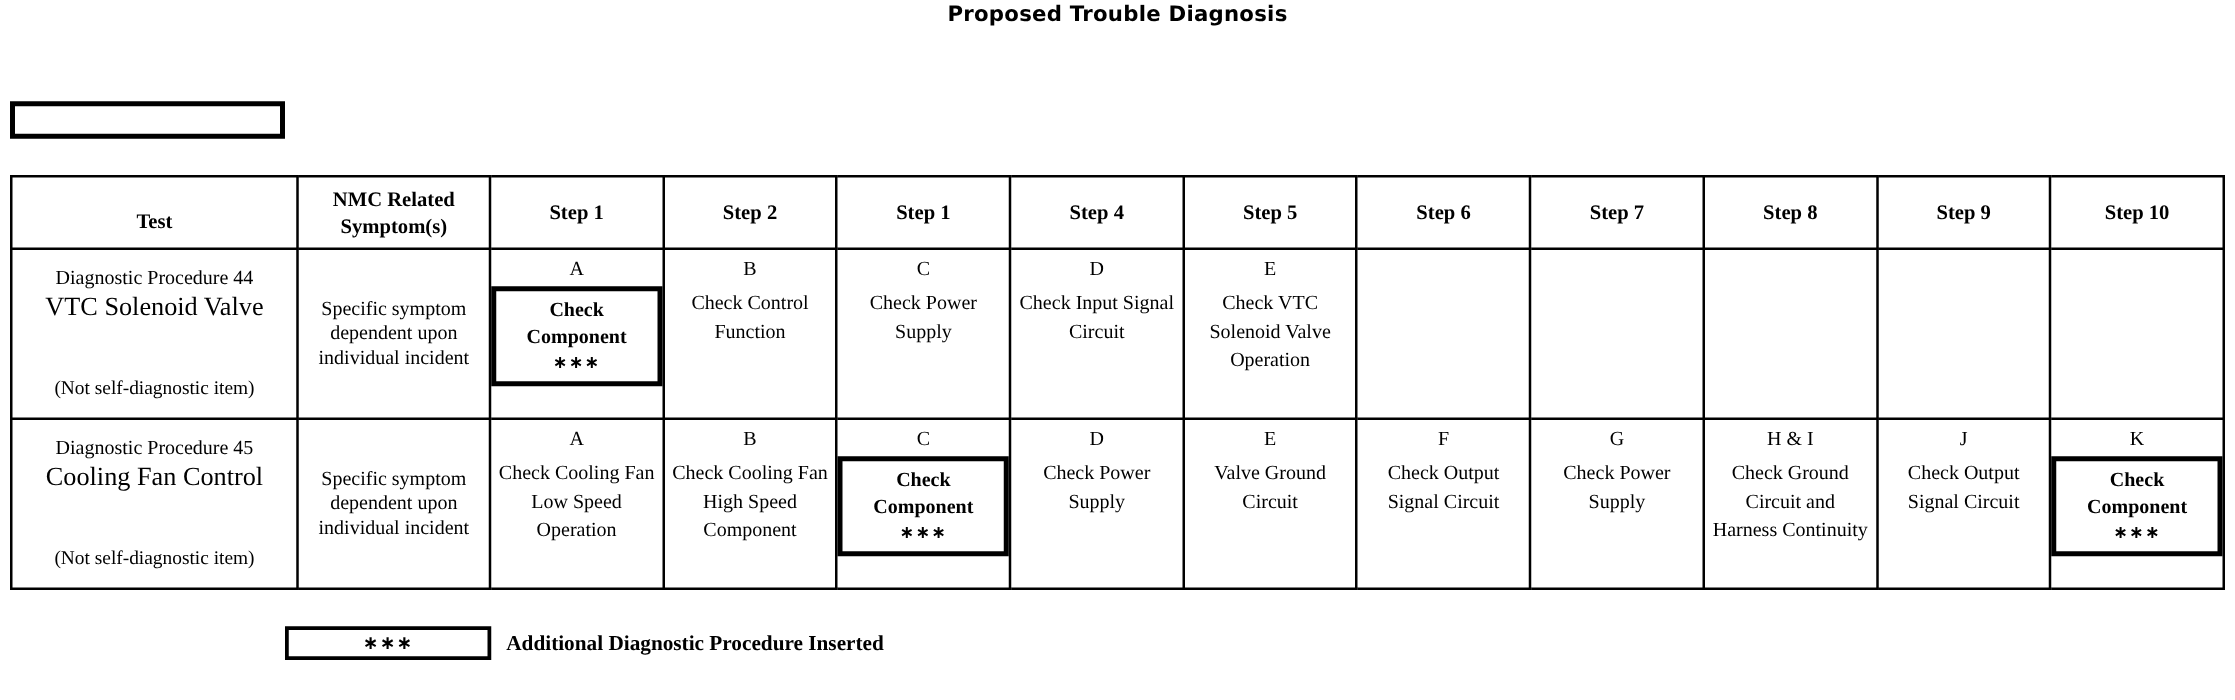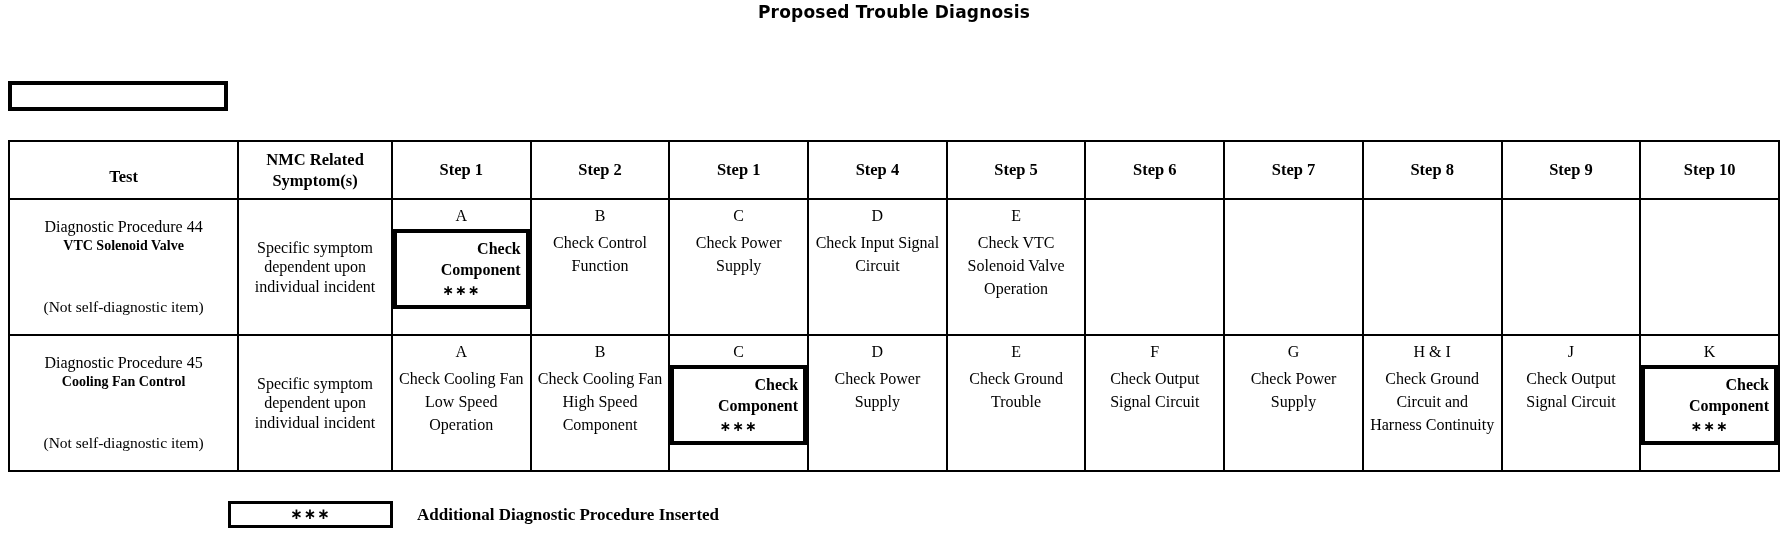--- a/index.html
+++ b/index.html
@@ -86,21 +86,21 @@
     position: absolute;
     top: 498px;
     left: 0;
     width: 1788px;
     height: 34px;
   }
   #legend-bottom .legend-entry { left: 228px; }
   #legend-bottom .legend-text {
     font-weight: bold;
     font-size: 17px;
-    margin-left: 24px;
+    margin-left: 12px;
   }
 
   
   #diagnosis-table {
     position: absolute;
     top: 140px;
     left: 8px;
     width: 1772px;
     border-collapse: collapse;
     table-layout: fixed;
@@ -128,21 +128,21 @@
   .col-symptom   { width: 153px; }
   .col-step      { width: 138px; }
 
   
   .test-cell {
     text-align: center;
     padding: 6px 4px 4px 4px;
     vertical-align: top;
   }
   .test-line1 { font-weight: normal; font-size: 16px; }
-  .test-line2 { font-weight: bold;   font-size: 14px; }
+  .test-line2 { font-weight: normal;   font-size: 21px; }
   .test-note  {
     font-weight: normal;
     font-size: 15.5px;
     margin-top: 44px;
   }
 
   
   .symptom-cell { font-size: 16px; line-height: 1.5; margin-top: 20px; }
 
   
@@ -174,21 +174,20 @@
   .step-cell.boxed .step-body {
     border: 4px solid #000000;
     margin: 0 -2px;
     padding: 3px 2px 6px 2px;
     font-weight: bold;
   }
   .step-cell.boxed .step-desc {
     font-weight: bold;
     font-size: 16px;
     line-height: 1.35;
-    text-align: right;
   }
   .step-stars {
     font-family: "DejaVu Sans", "Liberation Sans", sans-serif;
     font-size: 14px;
     font-weight: bold;
     letter-spacing: 1px;
     text-align: center;
     margin-top: 1px;
   }
 
@@ -379,21 +378,21 @@
             <div class="step-letter">D</div>
             <div class="step-body">
               <div class="step-desc">Check Power Supply</div>
             </div>
           </div>
         </td>
         <td class="step-cell">
           <div class="step-inner">
             <div class="step-letter">E</div>
             <div class="step-body">
-              <div class="step-desc">Check Ground Trouble</div>
+              <div class="step-desc">Valve Ground Circuit</div>
             </div>
           </div>
         </td>
         <td class="step-cell">
           <div class="step-inner">
             <div class="step-letter">F</div>
             <div class="step-body">
               <div class="step-desc">Check Output Signal Circuit</div>
             </div>
           </div>

